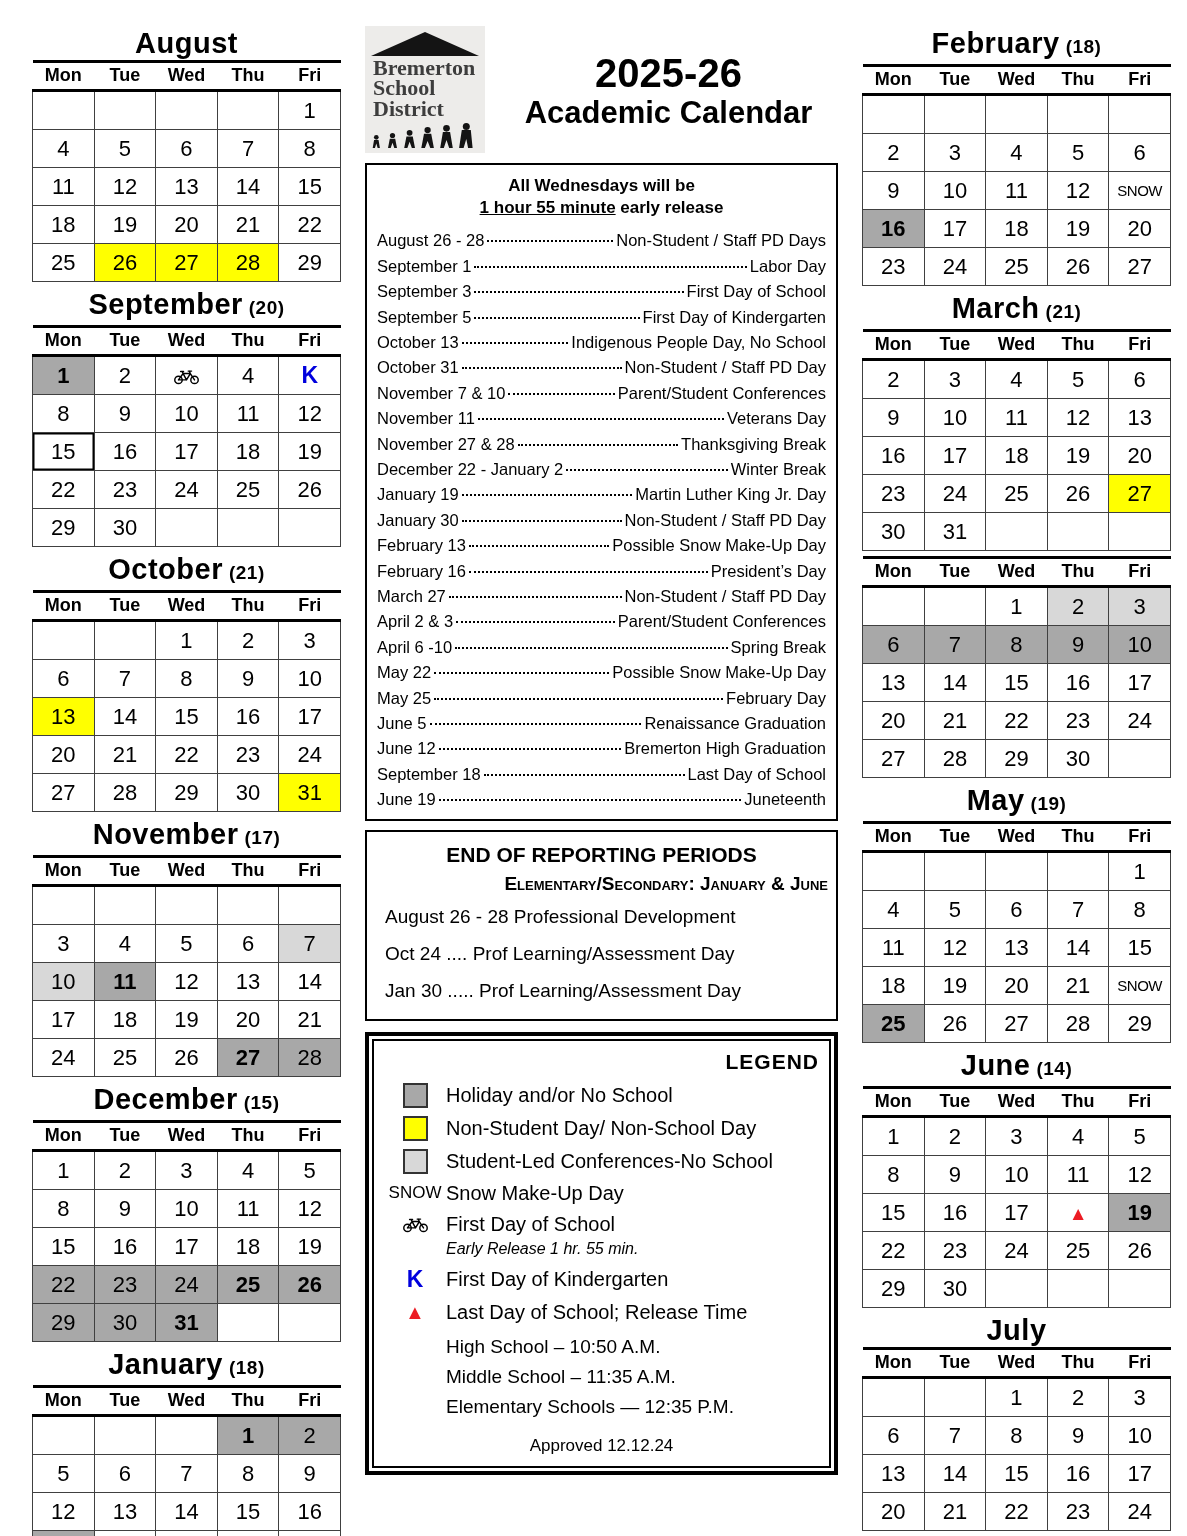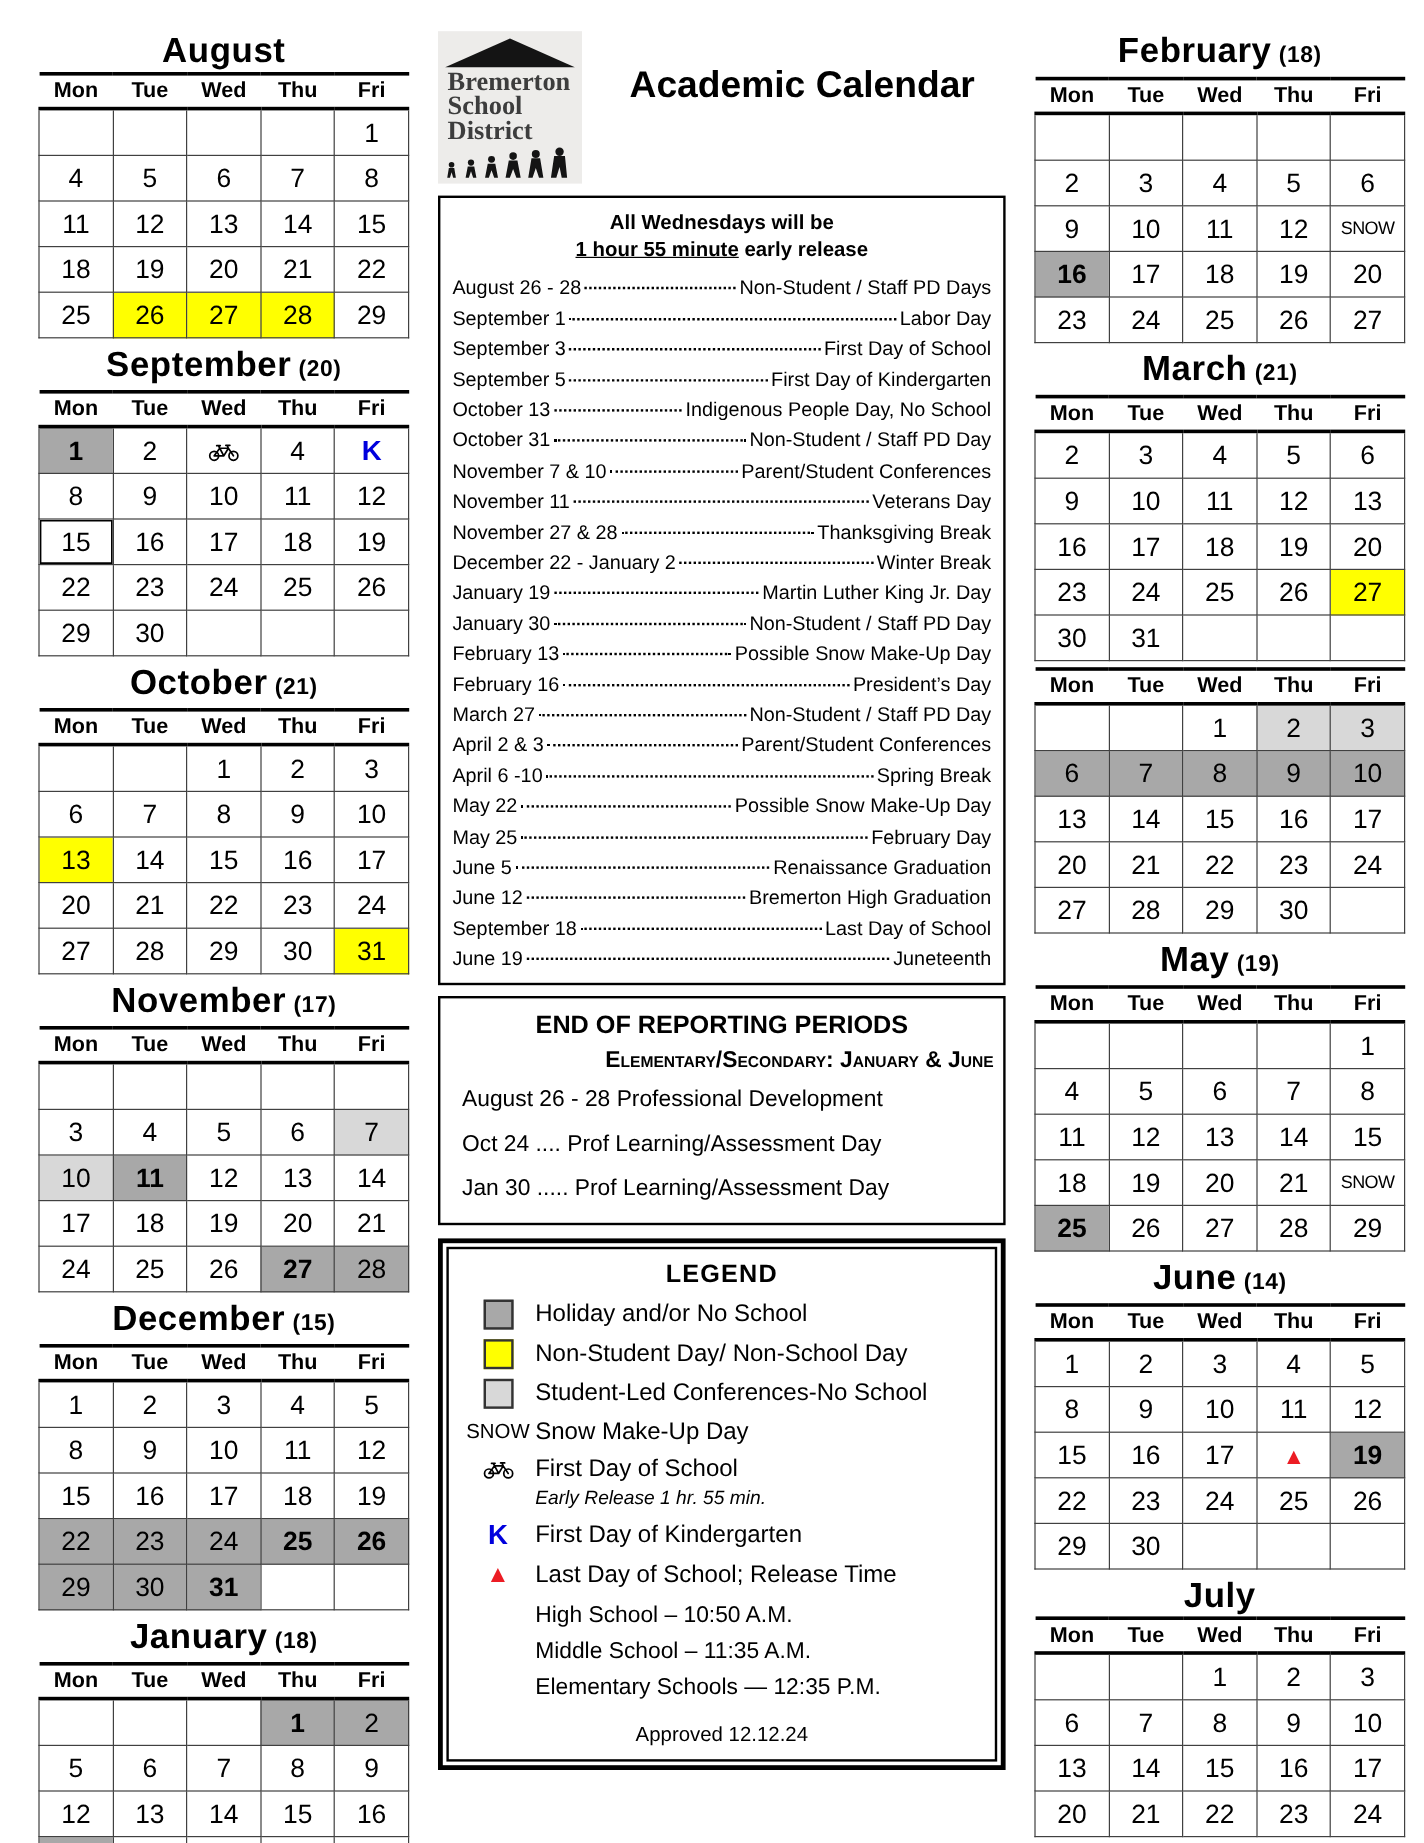--- a/index.html
+++ b/index.html
@@ -48,21 +48,21 @@
   .kd-row { display:flex; align-items:baseline; font-size:16.5px; line-height:25.4px; white-space:nowrap; }
   .kd-dots { flex:1; border-bottom:2px dotted #000; margin:0 3px; transform:translateY(-4px); min-width:8px; }
 
   .box2 { border:2px solid #000; margin-top:9px; padding:8px 8px 10px; }
   .rp-title { text-align:center; font-weight:bold; font-size:21px; line-height:30px; }
   .rp-sub { text-align:right; font-weight:bold; font-size:19px; font-variant:small-caps; line-height:28px; }
   .rp-line { font-size:19px; line-height:37px; padding-left:10px; white-space:nowrap; }
 
   .legend { border:4px solid #000; margin-top:11px; padding:3px; }
   .legend-inner { border:2px solid #000; padding:8px 10px 10px; }
-  .lg-title { text-align:center; font-weight:bold; font-size:21px; letter-spacing:1px; line-height:26px; margin-bottom:4px; }
+  .lg-title { text-align:right; font-weight:bold; font-size:21px; letter-spacing:1px; line-height:26px; margin-bottom:4px; }
   .lg-row { display:flex; align-items:center; margin:8px 0; }
   .lg-swatch { width:62px; flex:0 0 62px; display:flex; justify-content:center; align-items:center; }
   .lg-square { width:21px; height:21px; border:2px solid #333; box-sizing:content-box; }
   .lg-label { font-size:20px; }
   .lg-snowword { font-size:17px; }
   .lg-k { color:#0000dd; font-weight:bold; font-size:23px; }
   .lg-tri { color:#ec1c24; font-size:20px; line-height:1; }
   .lg-sub { font-size:16px; line-height:18px; margin:-4px 0 0 62px;font-style:italic; }
   .lg-time { font-size:19px; line-height:30px; margin-left:62px; }
   .lg-approved { text-align:center; font-size:17px; margin-top:14px; }
@@ -402,20 +402,21 @@
               <circle cx="64" cy="9" r="3.5"></circle>
                 <polygon points="60,13 68,13 71,29 67,29 64,21 61,29 57,29"></polygon>
               <circle cx="85" cy="7" r="3.7"></circle>
                 <polygon points="81,11 89,11 92,29 88,29 85,20 82,29 78,29"></polygon>
               <circle cx="107" cy="5" r="3.9"></circle>
                 <polygon points="102,9 112,9 114,29 109,29 107,19 104,29 99,29"></polygon>
             </g>
           </svg>
         </div>
         <div class="c-title">
+          <div class="t1">2025-26</div>
           <div class="t2">Academic Calendar</div>
         </div>
       </div>
 
       <div class="box1">
         <div class="wed-note">
           <div>All Wednesdays will be</div>
           <div><span class="u">1 hour 55 minute</span><span> early release</span></div>
         </div>
         <div id="key-dates">

